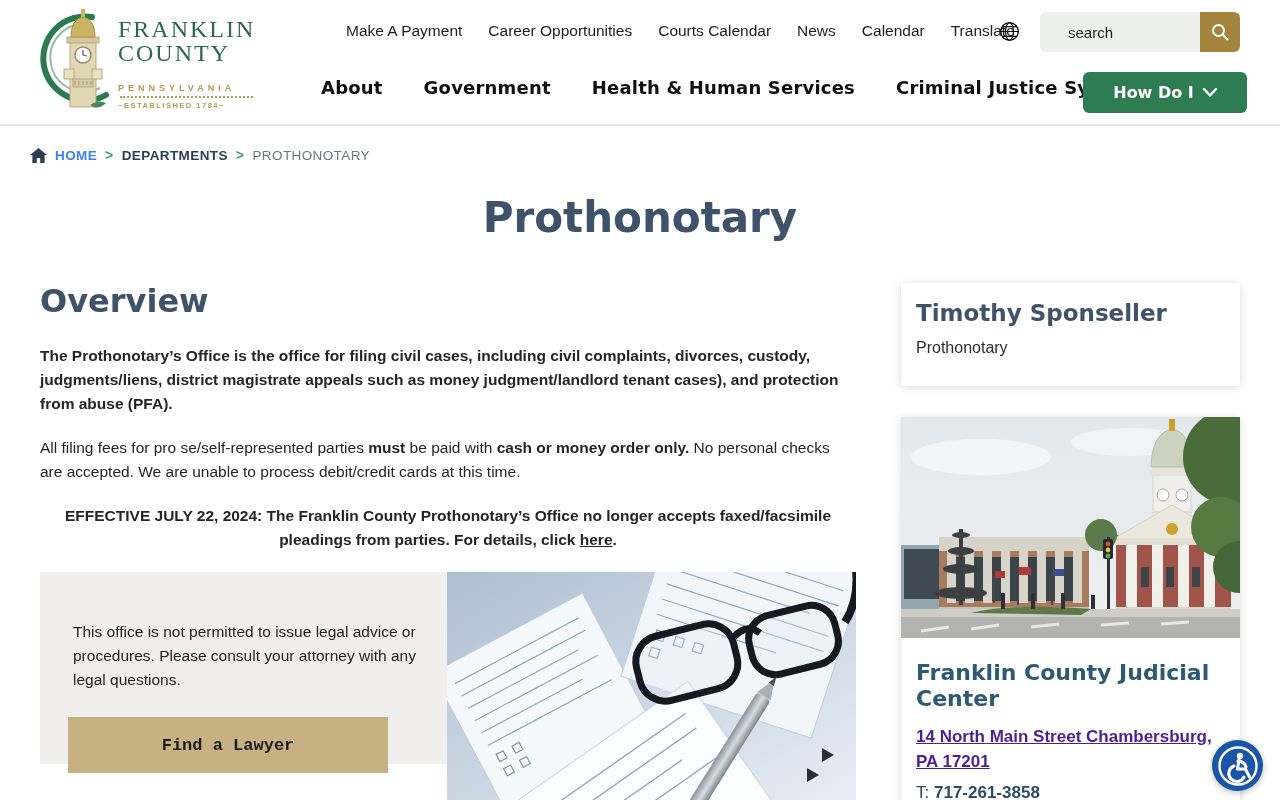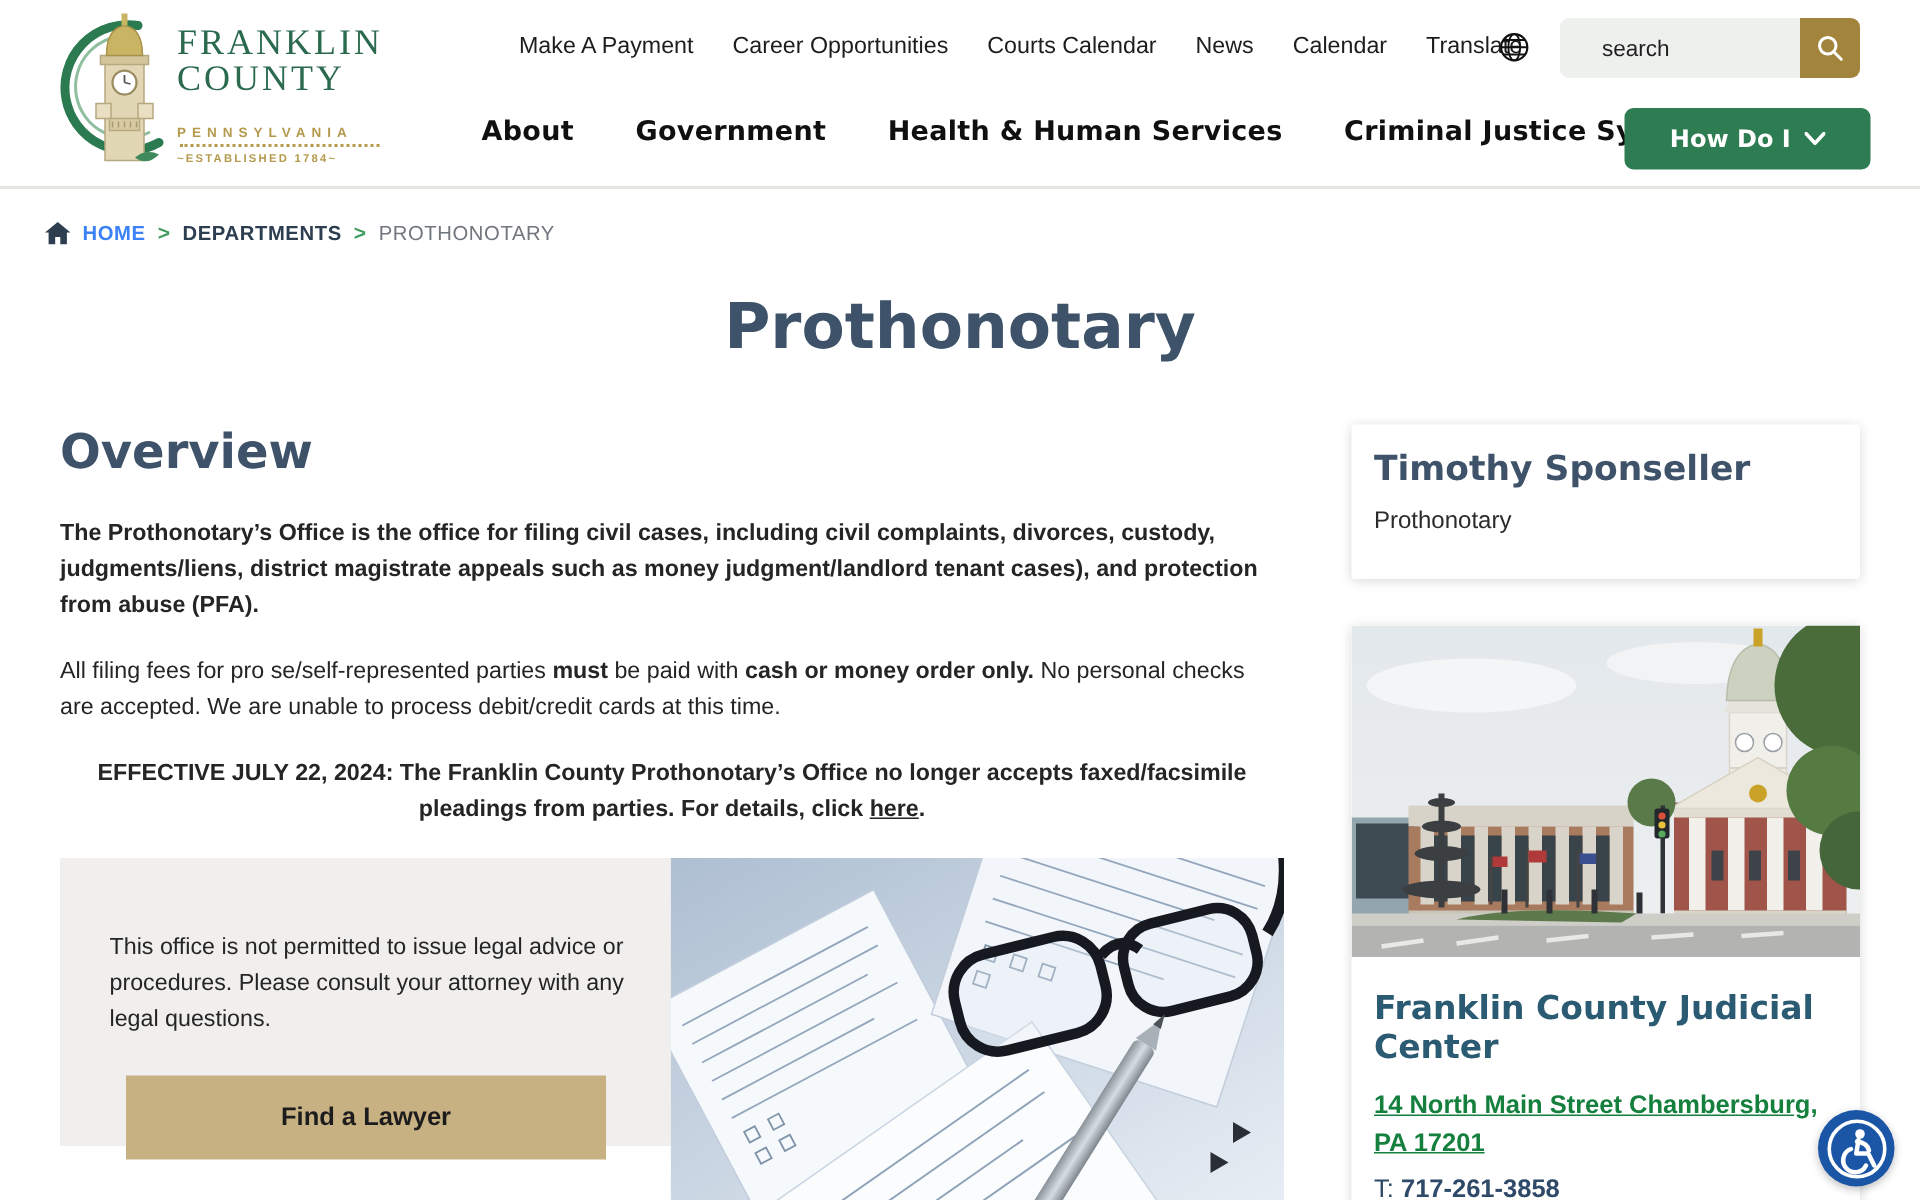--- a/index.html
+++ b/index.html
@@ -63,38 +63,38 @@
   .p2 { top:436px; }
   .p3 { top:504px; font-weight:700; text-align:center; }
   .b { font-weight:700; }
   .link-inline { color:#252525; font-weight:700; text-decoration:underline; cursor:pointer; }
 
   .notice { position:absolute; left:40px; top:572px; width:816px; height:192px; background:#f0efed;
     display:flex; }
   .notice-left { width:407px; position:relative; }
   .notice-text { position:absolute; left:33px; top:48px; width:345px; font-size:15.5px;
     line-height:24px; color:#252525; }
-  .lawyer-btn { position:absolute; left:44px; top:145px; width:320px; height:56px; background:#c7b183;
+  .lawyer-btn { position:absolute; left:28px; top:145px; width:320px; height:56px; background:#c7b183;
     border:none; font-size:17px; font-weight:700; color:#1c1c1c; cursor:pointer;
-    font-family:Liberation Sans, sans-serif; }
+    font-family:Liberation Mono, monospace; }
   .notice-img { width:409px; height:228px; overflow:hidden; }
 
   
   .card { position:absolute; background:#fff; box-shadow:0 1px 8px rgba(0,0,0,.15); border-radius:2px; }
   .card-official { left:901px; top:283px; width:339px; height:103px; }
   .official-name { position:absolute; left:15px; top:17px; font-size:23px; font-weight:700;
     color:#3e5269; font-family:"DejaVu Sans", sans-serif; }
   .official-role { position:absolute; left:15px; top:56px; font-size:16px; color:#2b2b2b; }
 
   .card-location { left:901px; top:417px; width:339px; height:400px; }
   .loc-img { width:339px; height:221px; overflow:hidden; display:block; }
   .loc-name { position:absolute; left:15px; top:243px; width:300px; font-size:22px; line-height:26px;
     font-weight:700; color:#2b5a73; font-family:"DejaVu Sans", sans-serif; }
   .loc-addr { position:absolute; left:15px; top:307px; width:300px; font-size:17px; line-height:25px;
-    font-weight:700; color:#15803d; text-decoration:underline; cursor:pointer; }
+    font-weight:700; color:#4c1d95; text-decoration:underline; cursor:pointer; }
   .loc-phone { position:absolute; left:15px; top:366px; font-size:17px; color:#2e4a68; }
   .loc-phone .num { font-weight:700; cursor:pointer; color:#2e4a68; text-decoration:none; }
 
   
   .a11y { position:absolute; left:1212px; top:740px; width:51px; height:51px; border-radius:50%;
     background:#1b55a5; border:none; cursor:pointer; display:flex; align-items:center;
     justify-content:center; box-shadow:0 2px 6px rgba(0,0,0,.25); }
 </style>
 </head>
 <body>

